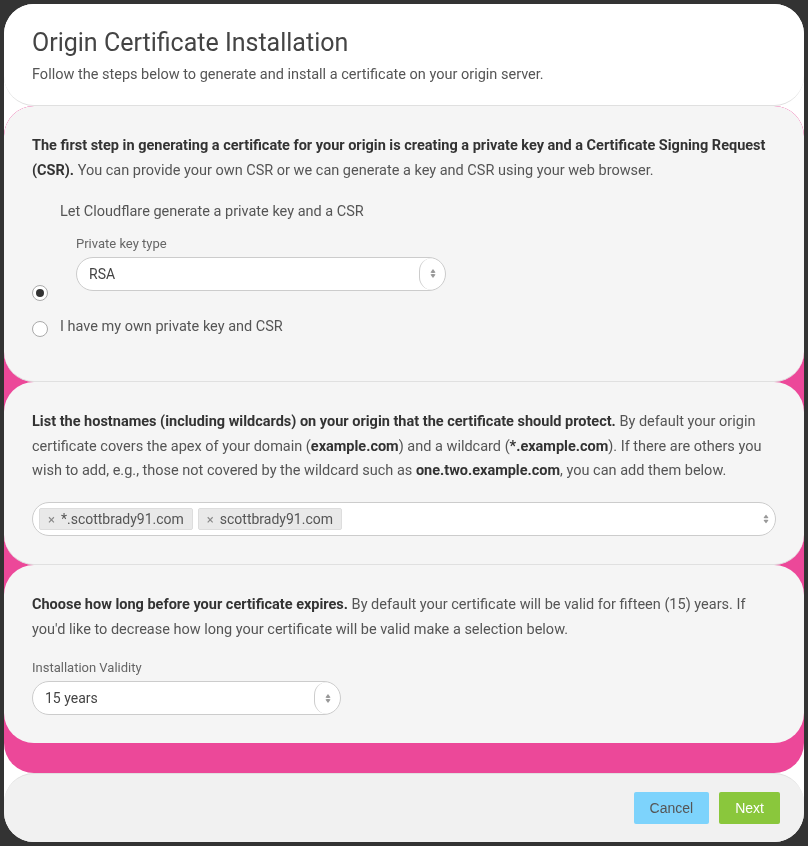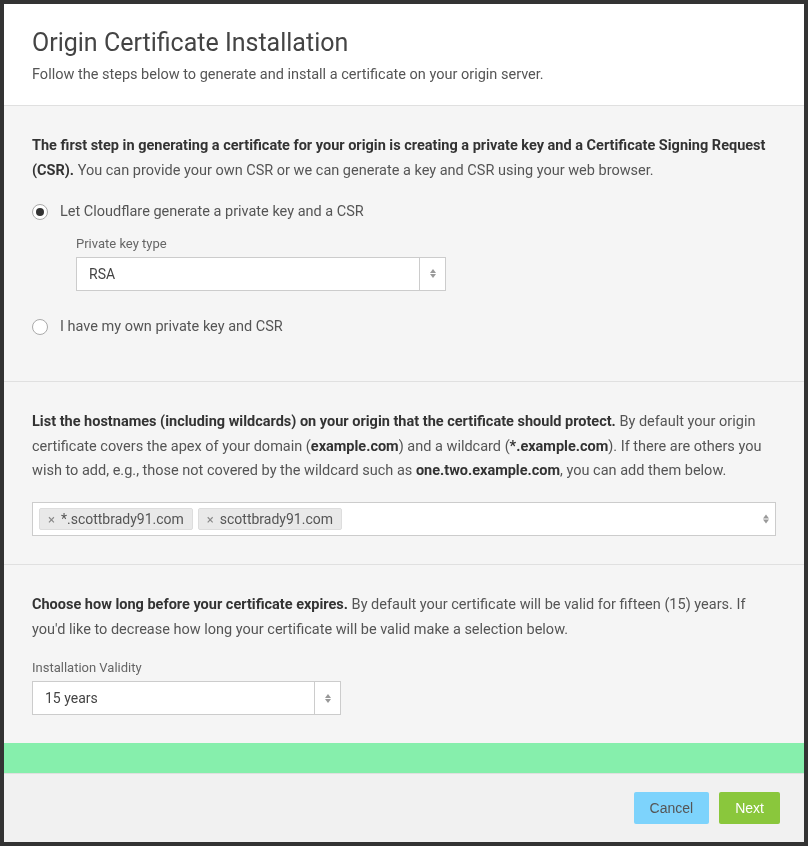--- a/index.html
+++ b/index.html
@@ -1,18 +1,19 @@
 <!DOCTYPE html>
 <html><head>
   <meta charset="utf-8">
   <style>
     * {
       box-sizing: border-box;
       margin: 0;
       padding: 0;
+      border-radius: 30px;
     }
     body {
       font-family: -apple-system, BlinkMacSystemFont, "Segoe UI", Roboto, "Helvetica Neue", Arial, sans-serif;
       background: #333;
       padding: 4px;
       width: 808px;
       height: 846px;
     }
     .modal {
       background: #fff;
@@ -33,21 +34,21 @@
       margin-bottom: 8px;
     }
     .modal-subtitle {
       font-size: 14.5px;
       color: #555;
       line-height: 1.4;
     }
     .modal-body {
       flex: 1;
       overflow-y: auto;
-      background: #86efac;
+      background: #ec4899;
     }
     .section {
       padding: 28px;
       border-bottom: 1px solid #e0e0e0;
       background: #f5f5f5;
     }
     .section-text {
       font-size: 14.5px;
       color: #555;
       line-height: 1.7;
@@ -55,21 +56,21 @@
     }
     .section-text b {
       color: #333;
       font-weight: 700;
     }
     .radio-group {
       margin-top: 8px;
     }
     .radio-option {
       display: flex;
-      align-items: flex-start;
+      align-items: flex-end;
       margin-bottom: 16px;
     }
     .radio-circle {
       width: 16px;
       height: 16px;
       border: 1px solid #aaa;
       border-radius: 50%;
       margin-right: 12px;
       margin-top: 2px;
       flex-shrink: 0;

